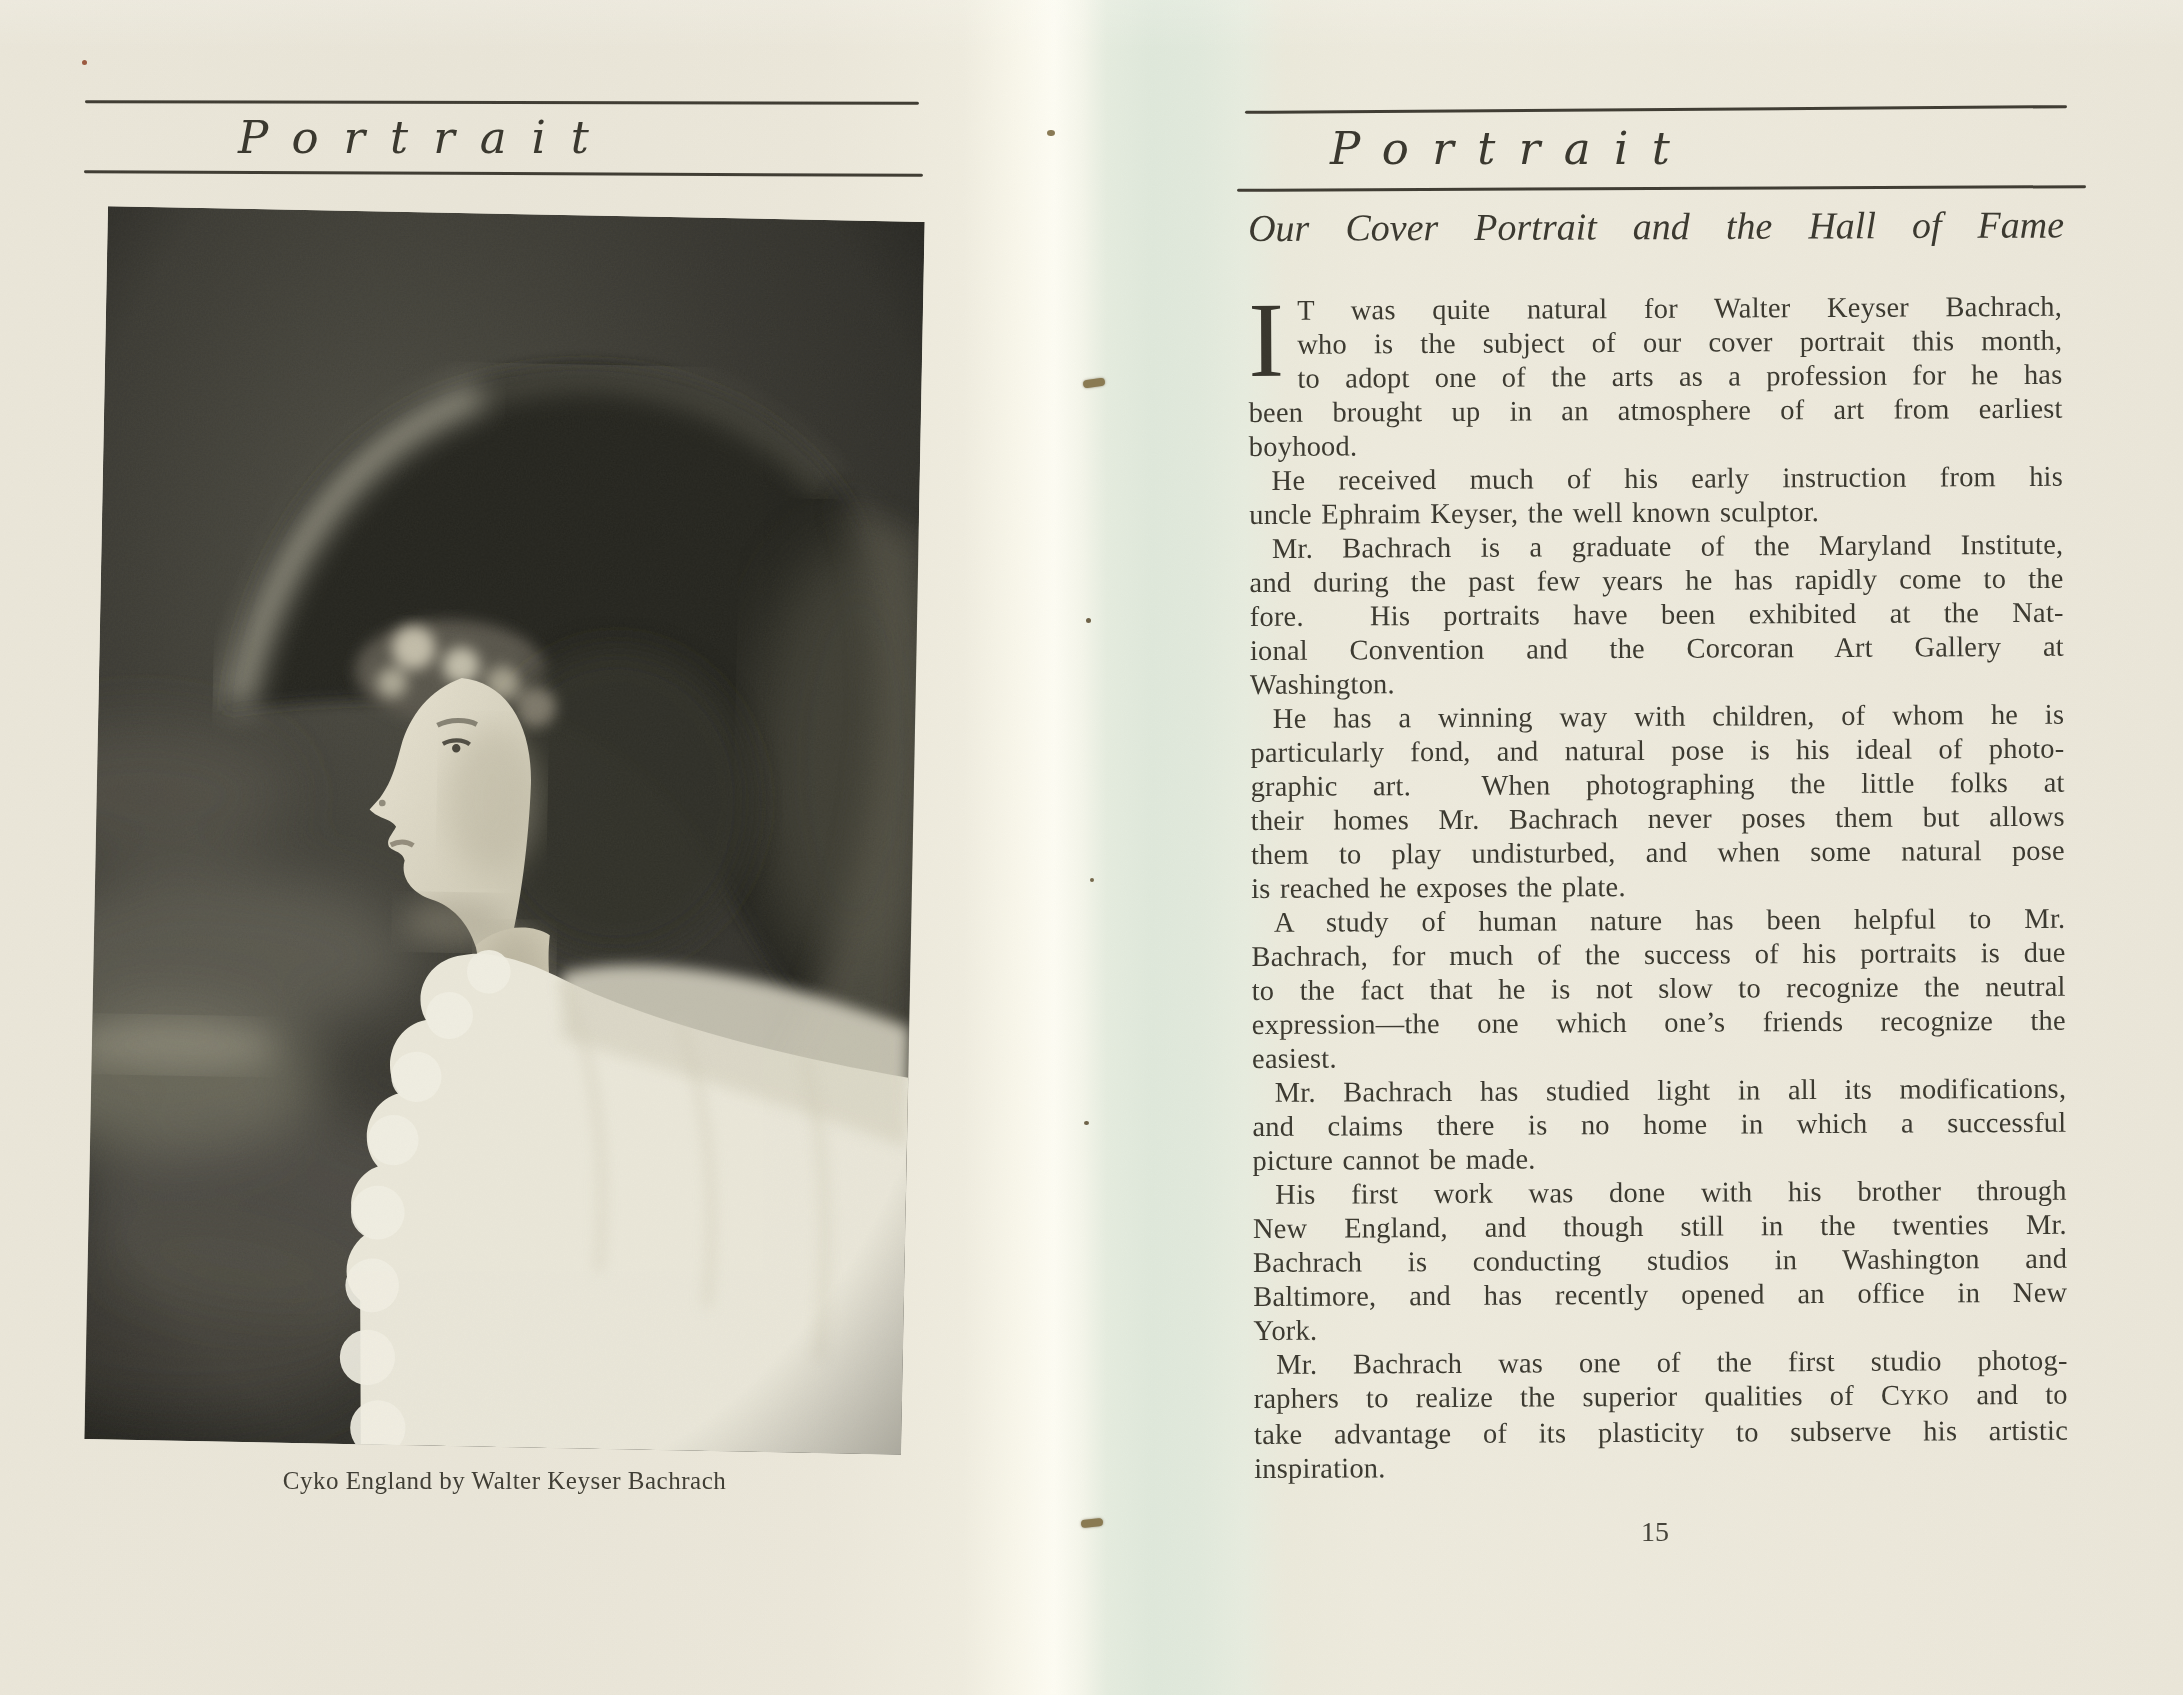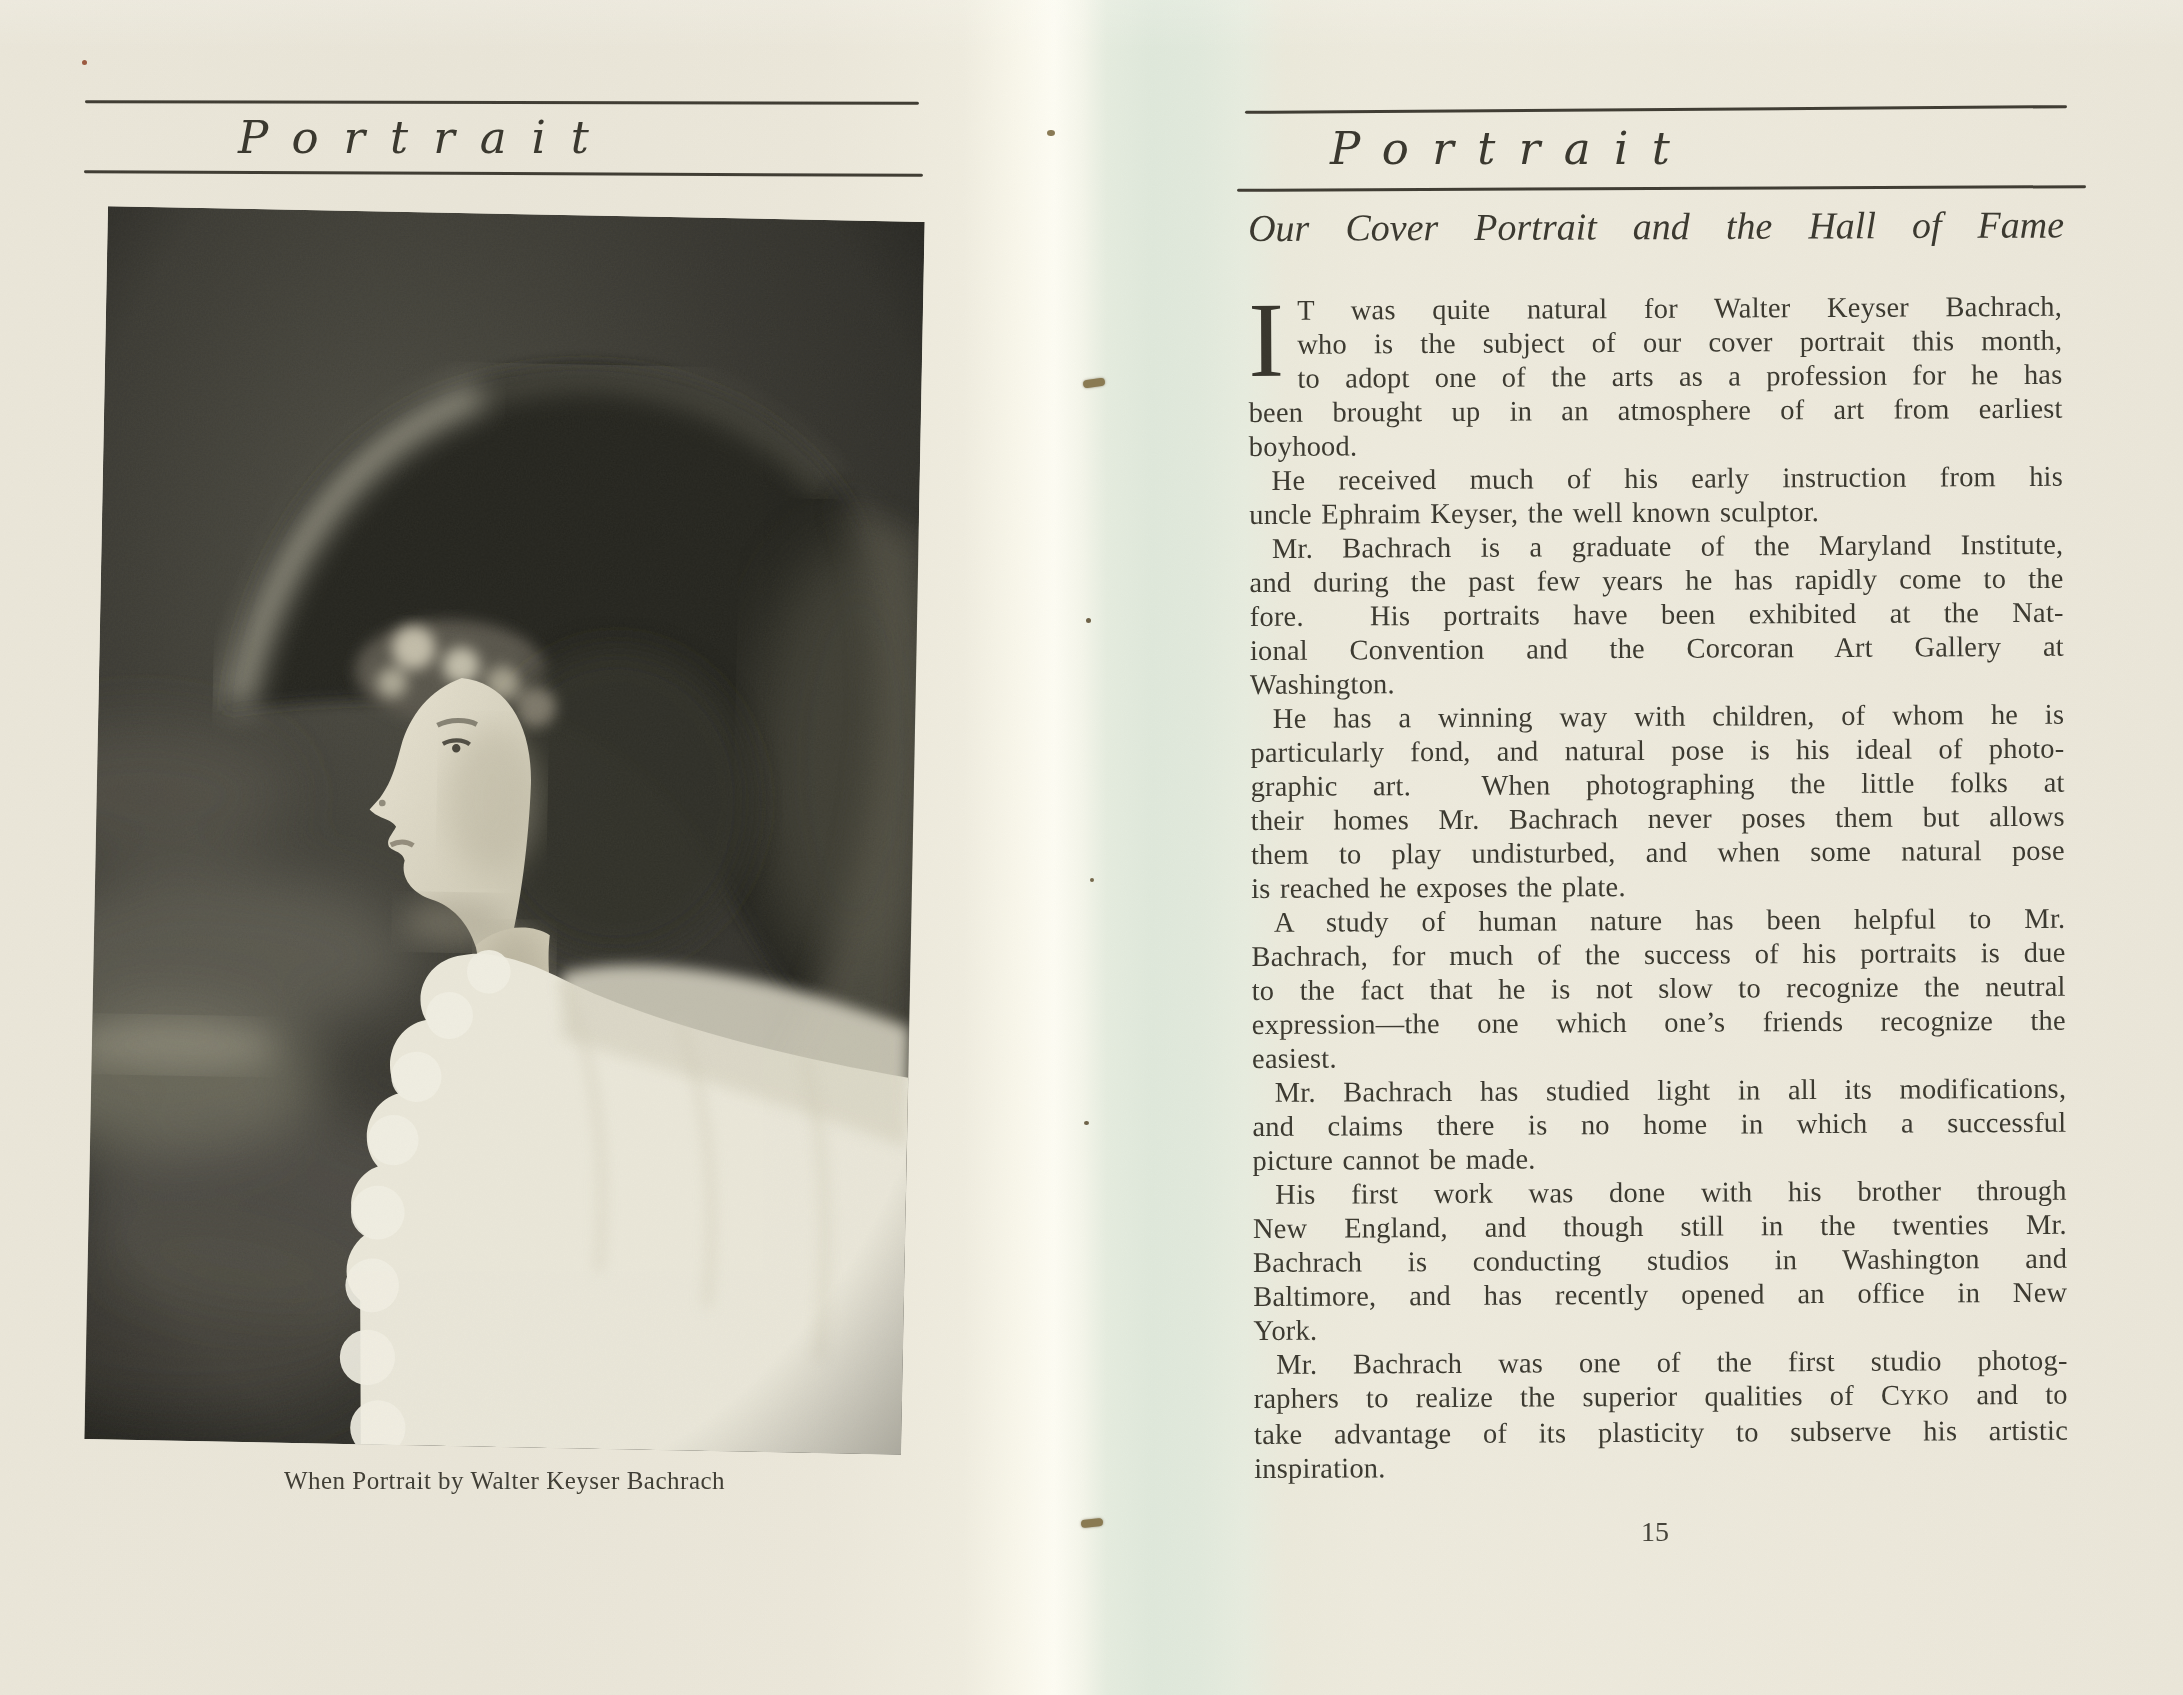--- a/index.html
+++ b/index.html
@@ -229,21 +229,21 @@
           <path d="M560,915 C600,1000 620,1120 610,1260"></path>
           <path d="M700,960 C740,1060 750,1180 740,1300"></path>
           <path d="M850,1000 C880,1100 885,1220 875,1360"></path>
         </g>
 
         <rect width="975" height="1472" fill="url(#vinG)"></rect>
         <rect width="975" height="1472" filter="url(#grainF)" opacity="0.12"></rect>
       </svg>
     </figure>
 
-    <div id="photo-caption">When Portrait by Walter Keyser Bachrach</div>
+    <div id="photo-caption">Cyko England by Walter Keyser Bachrach</div>
   </div>
 
   <div>
     <div class="stitch" style="left:1083px; top:379px; transform:rotate(-8deg);"></div>
     <div class="stitch" style="left:1081px; top:1519px; transform:rotate(-6deg);"></div>
     <div class="speck" style="left:1086px; top:618px; width:5px; height:5px; background:#6e6248;"></div>
     <div class="speck" style="left:1090px; top:878px; width:4.2px; height:4.2px; background:#75684c;"></div>
     <div class="speck" style="left:1084px; top:1121px; width:5px; height:4.2px; background:#6e6248;"></div>
     <div class="speck" style="left:1047px; top:130px; width:7.5px; height:5.9px; background:#8a7a55;"></div>
     <div class="speck" style="left:82px; top:60px; width:5px; height:5px; background:#9c5a40;"></div>

